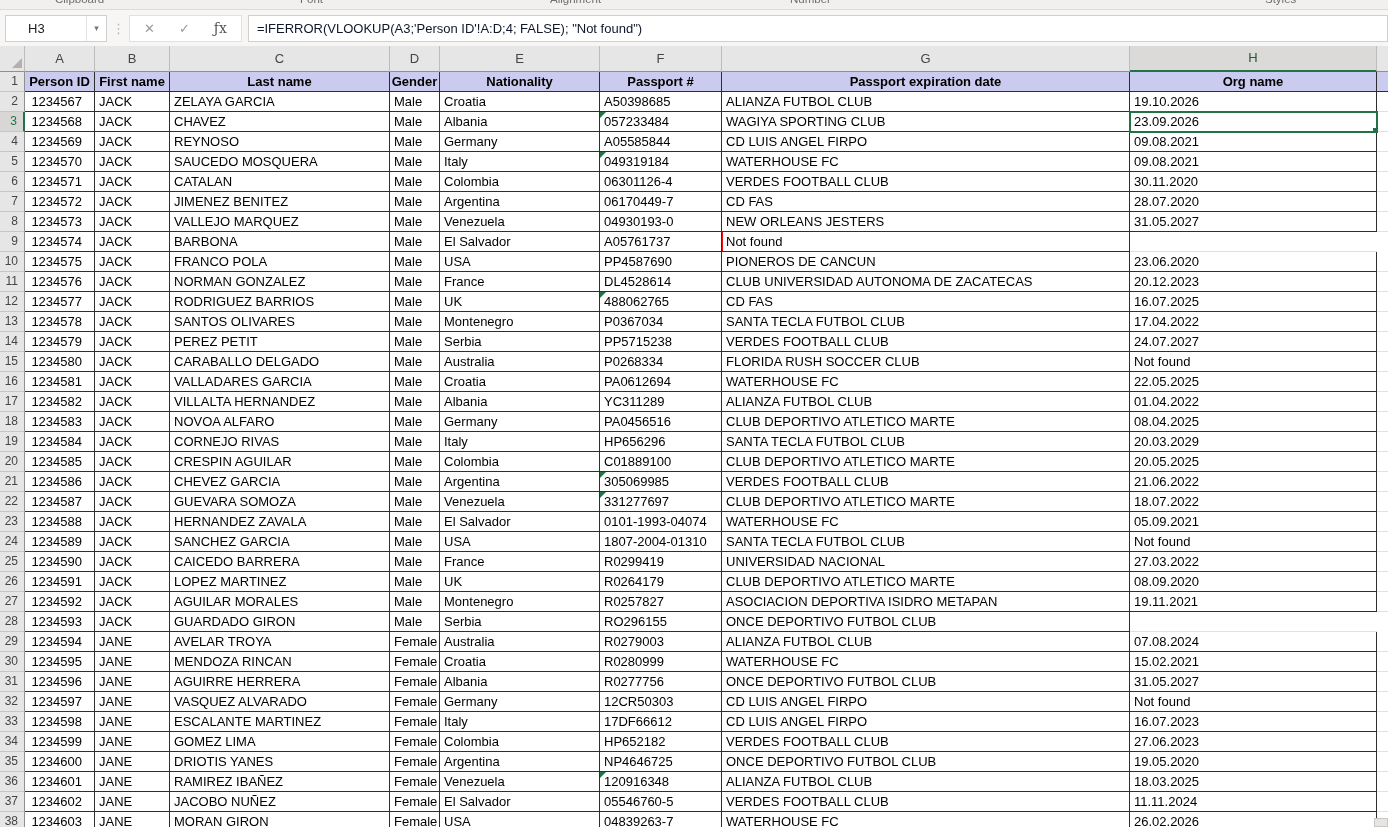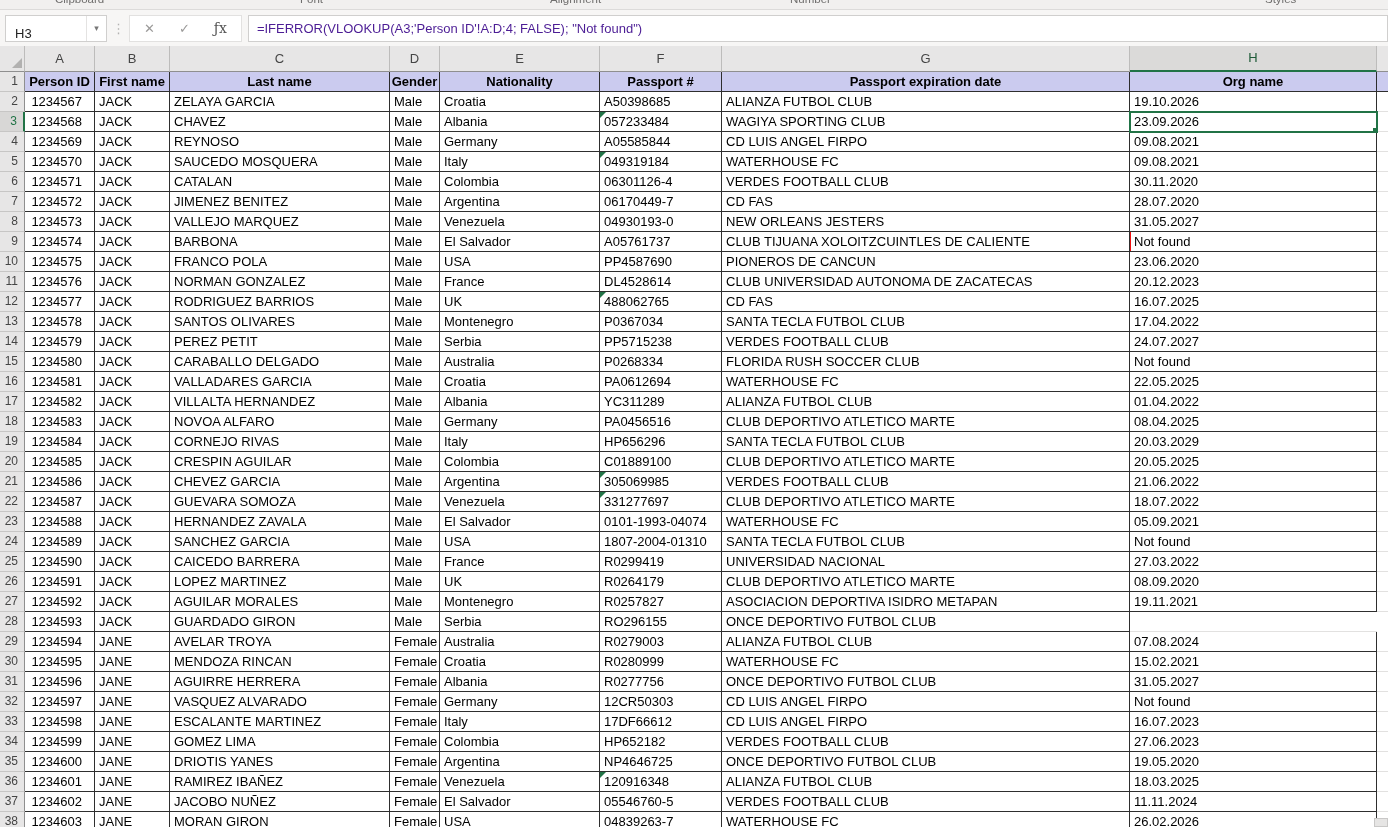--- a/index.html
+++ b/index.html
@@ -6,29 +6,29 @@
   html,body { width:1388px; height:827px; overflow:hidden; background:#fff;
     font-family:"Liberation Sans", sans-serif; }
   .app { position:relative; width:1388px; height:827px; overflow:hidden; }
 
   
   .ribbon { position:relative; height:10px; background:#f1f0ef; border-bottom:1px solid #dcdbda; overflow:hidden; }
   .ribbon span { position:absolute; top:-7px; font-size:11.5px; color:#6f6e6d; }
 
   
   .fbar { height:36px; background:#f7f6f5; display:flex; align-items:center; padding:0 0 0 5px; }
-  .namebox { width:102px; height:27px; background:#fff; border:1px solid #d0cfce; display:flex; align-items:flex-end;
-    padding-left:9px; font-size:13px; color:#222; }
+  .namebox { width:102px; height:27px; background:#fff; border:1px solid #d0cfce; display:flex; align-items:center;
+    padding-left:22px; font-size:13px; color:#222; }
   .nb-arrow { margin-left:auto; width:20px; text-align:center; color:#777; font-size:9px; border-left:1px solid #e4e3e2; line-height:25px; }
   .dots { color:#b3b2b1; margin:0 5px; font-size:13px; letter-spacing:-1px; }
   .fbtns { height:27px; background:#fff; border:1px solid #e2e1e0; display:flex; align-items:center; padding:0 14px; gap:24px; }
   .fb-x, .fb-ok { color:#9b9a99; font-size:13px; }
   .fb-fx { font-family:"DejaVu Serif", serif; color:#555; font-size:14px; }
   .ffield { flex:1; height:27px; background:#fff; border:1px solid #d0cfce; margin-left:6px;
-    display:flex; align-items:center; padding-left:8px; font-size:13px; color:#4c1d95; white-space:nowrap; overflow:hidden; }
+    display:flex; align-items:center; padding-left:8px; font-size:13px; color:#0f172a; white-space:nowrap; overflow:hidden; }
 
   
   .grid { position:relative; background:#fff; }
   .grow { display:grid; grid-template-columns:25px 70px 75px 220px 50px 160px 122px 408px 247px 11px; height:20px; }
   .grow.letters { height:26px; }
   .grid div, .grid span { box-sizing:border-box; }
 
   .lc { background:#e7e6e6; border-right:1px solid #bdbcbb; border-bottom:1px solid #8f8f8f;
     text-align:center; color:#454545; font-size:13px; line-height:25px; overflow:hidden; }
   .lc.lsel { background:#dbdad9; border-bottom:2px solid #217346; line-height:23px; color:#1e5a37; }
@@ -201,21 +201,20 @@
         <div class="slvd"></div>
       </div>
       <div class="grow">
         <div class="gut">9</div>
         <div class="dc num">1234574</div>
         <div class="dc">JACK</div>
         <div class="dc">BARBONA</div>
         <div class="dc">Male</div>
         <div class="dc">El Salvador</div>
         <div class="dc">A05761737</div>
-        <div class="dc">CLUB TIJUANA XOLOITZCUINTLES DE CALIENTE</div>
         <div class="dc">Not found<span class="redbox"></span></div>
         <div class="slvd"></div>
       </div>
       <div class="grow">
         <div class="gut">10</div>
         <div class="dc num">1234575</div>
         <div class="dc">JACK</div>
         <div class="dc">FRANCO POLA</div>
         <div class="dc">Male</div>
         <div class="dc">USA</div>

